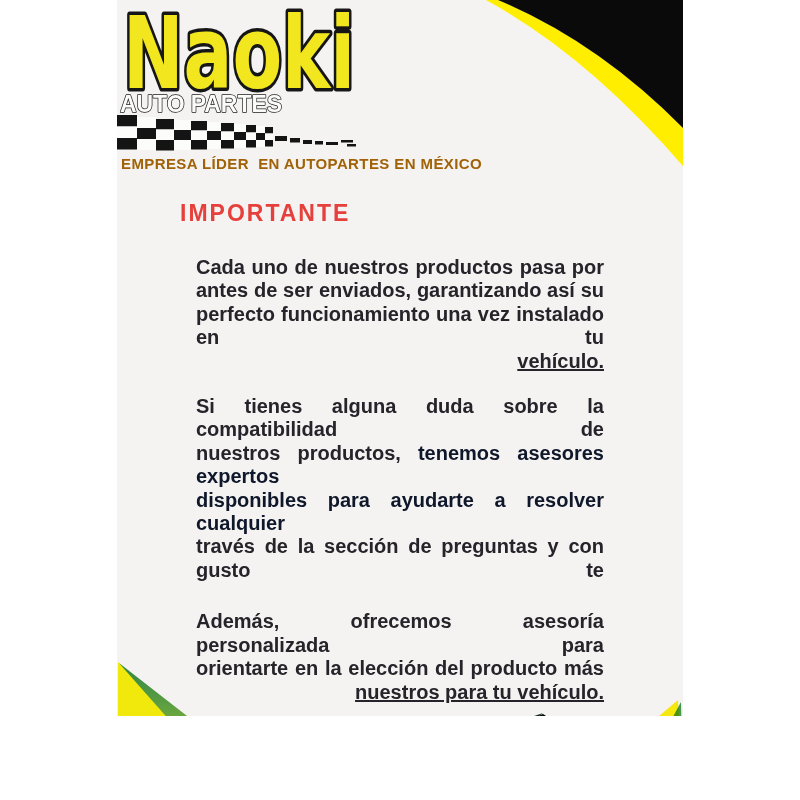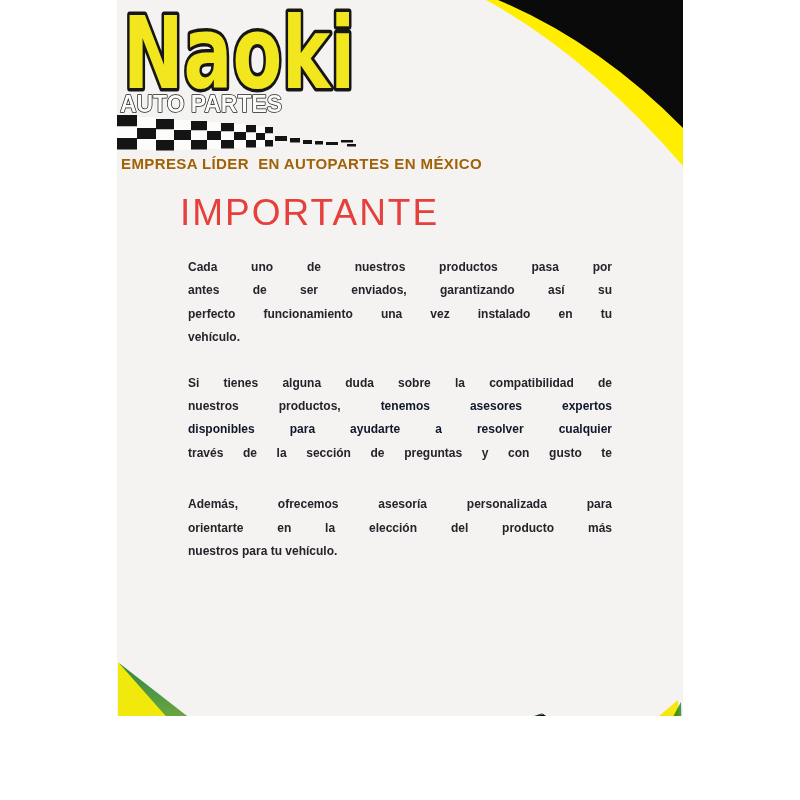--- a/index.html
+++ b/index.html
@@ -17,27 +17,27 @@
     fill:#f2e71e;stroke:#161616;stroke-width:7px;paint-order:stroke;stroke-linejoin:round;}
   .tagline-svg{position:absolute;left:2px;top:92px;width:200px;height:26px;overflow:visible;}
   .tagline-svg text{font-family:"Liberation Sans",sans-serif;font-weight:bold;font-size:23px;
     letter-spacing:2px;fill:#fbfbfa;stroke:#181818;stroke-width:1.4px;paint-order:stroke;stroke-linejoin:round;}
   .flag-svg{position:absolute;left:0;top:110px;width:250px;height:48px;overflow:visible;}
   .slogan{position:absolute;left:4px;top:154px;font-size:15px;font-weight:bold;
     color:#a16207;letter-spacing:0.4px;white-space:pre;line-height:20px;}
 
   
   .text-col{position:absolute;left:63px;top:196px;width:440px;color:#26242a;}
-  .page-title{font-size:37px;font-weight:normal;color:#e6403c;letter-spacing:2px;
+  .page-title{font-size:23px;font-weight:bold;color:#e6403c;letter-spacing:2px;
     line-height:34px;margin:0 0 26px 0;}
-  .para{font-size:12px;font-weight:bold;line-height:23.4px;margin:8px;}
+  .para{font-size:20px;font-weight:bold;line-height:23.4px;margin:16px;}
   .para + .para{margin-top:22px;}
   .para.p3{margin-top:28px;}
   .jline{text-align:justify;text-align-last:justify;}
-  .lline{text-align:left;}
+  .lline{text-align:right;text-decoration:underline;}
   .red{color:#0f172a;}
 
   
   .bottom-deco{position:absolute;left:0;top:650px;width:566px;height:150px;}
   .blend-multiply{mix-blend-mode:multiply;}
 </style>
 </head>
 <body>
 
 <div class="stage">

